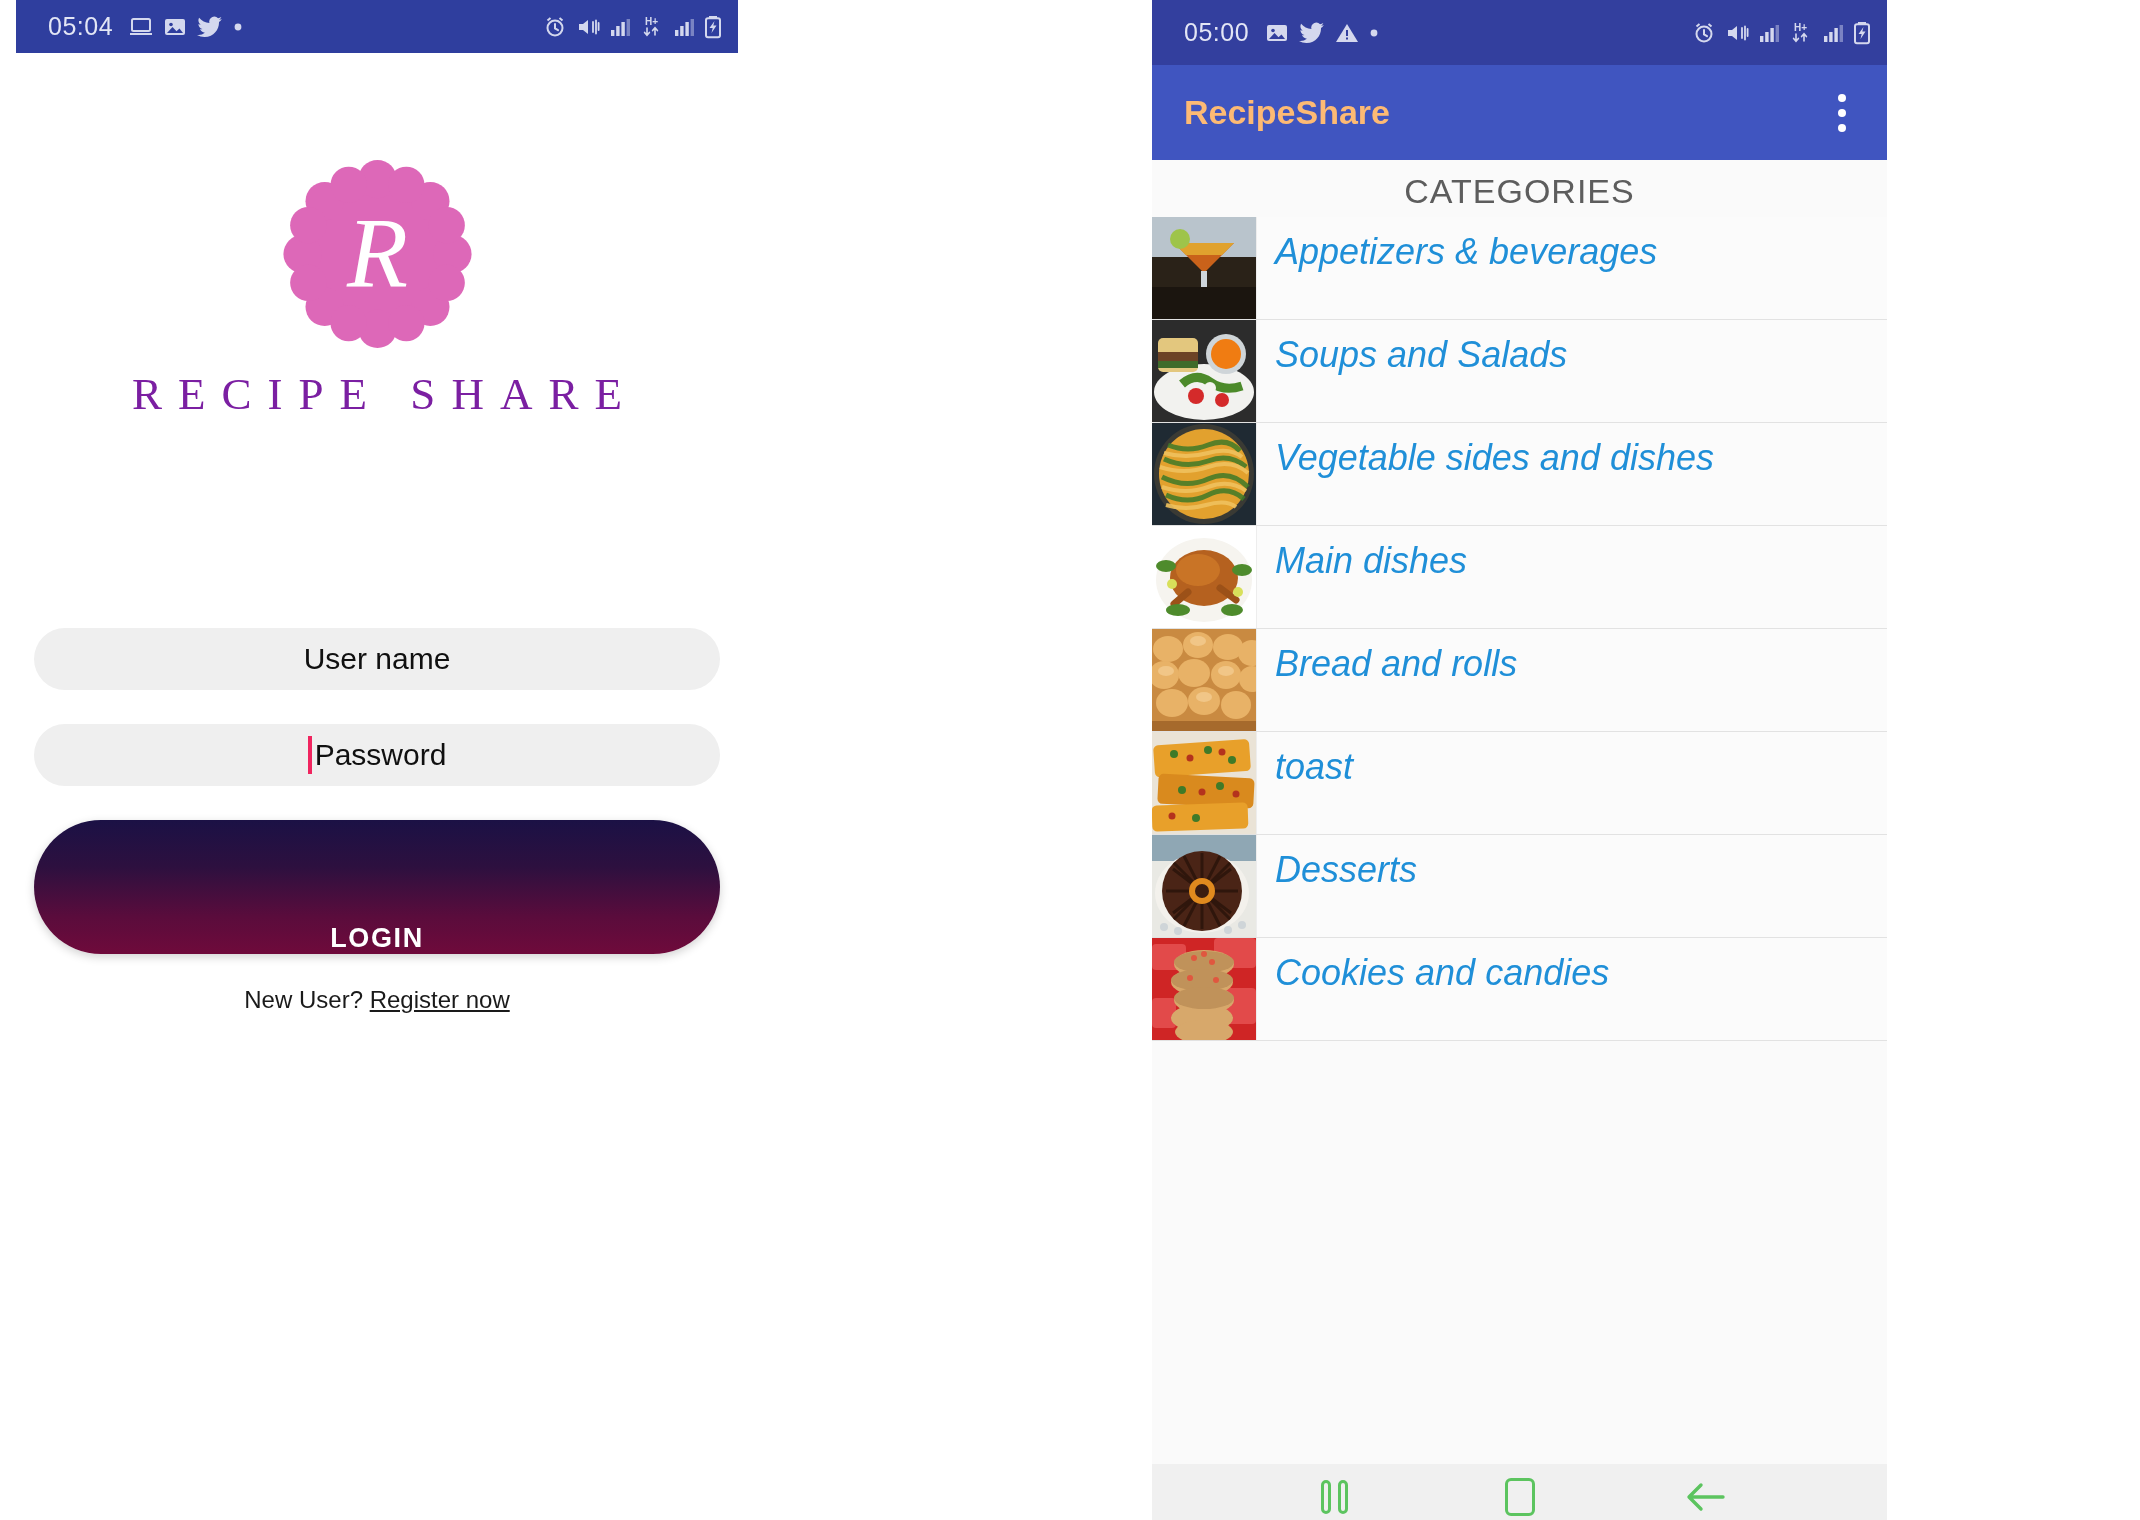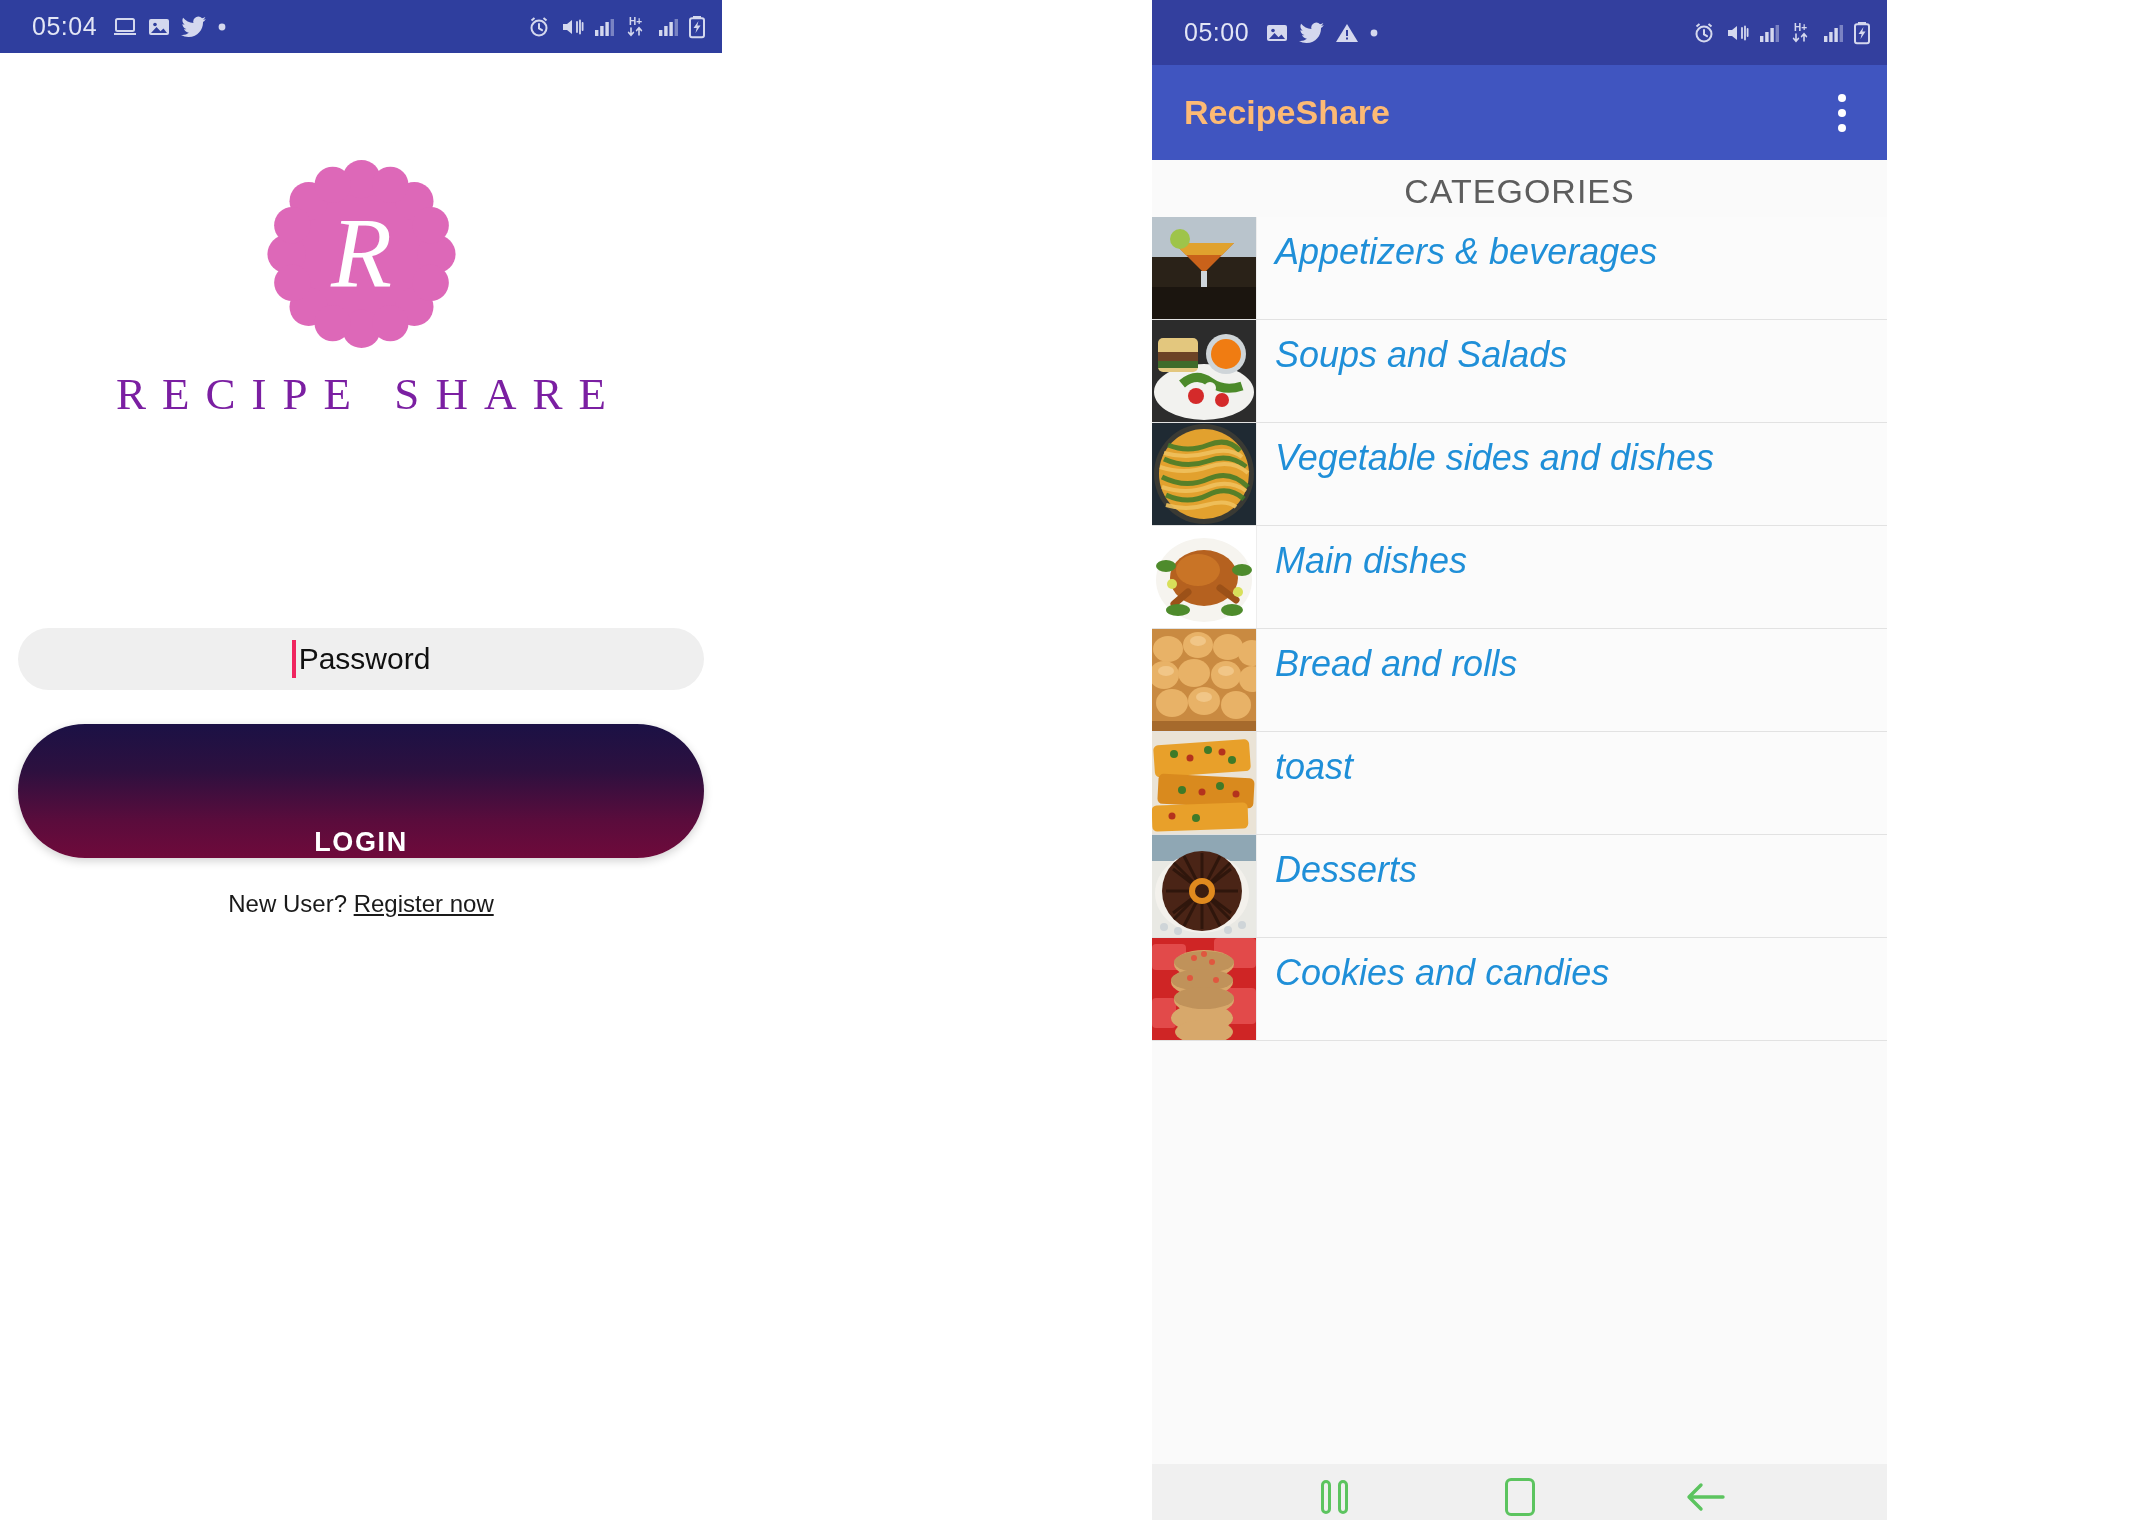--- a/index.html
+++ b/index.html
@@ -6,21 +6,21 @@
   body{
     width:2140px;height:1520px;
     background:#ffffff;
     font-family:"Liberation Sans","DejaVu Sans",sans-serif;
     overflow:hidden;
     position:relative;
   }
 
   
   .phone{position:absolute;top:0;overflow:hidden;background:#ffffff;}
-  #phone-login{left:0;width:722px;height:1448px;}
+  #phone-login{left:16px;width:722px;height:1448px;}
   #phone-categories{left:1152px;width:735px;height:1520px;}
 
   
   .statusbar{
     position:relative;
     width:100%;
     height:53px;
     background:#2f3e9e;
     display:flex;align-items:center;
     box-sizing:border-box;
@@ -261,20 +261,23 @@
             </g>
           </g>
           <text x="100" y="133" text-anchor="middle" font-family="Liberation Serif, DejaVu Serif, serif" font-size="104" font-style="italic" fill="#ffffff">R</text>
         </svg>
       </div>
       <div class="brand-text">RECIPE SHARE</div>
     </div>
 
     <div class="form">
       <div class="field">
+        <span class="field-text" placeholder="User name">User name</span>
+      </div>
+      <div class="field">
         <span class="pw-inner">
           <span class="caret"></span>
           <span class="field-text" placeholder="Password">Password</span>
         </span>
       </div>
       <div class="login-btn">
         <span class="lbl">LOGIN</span>
       </div>
       <div class="newuser">
         <span>New User?</span>

